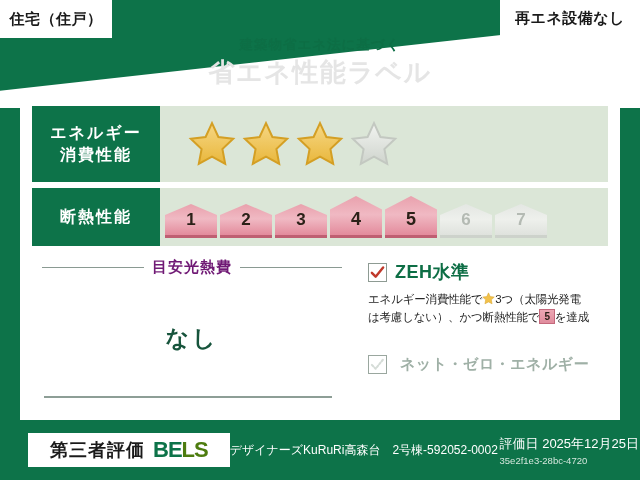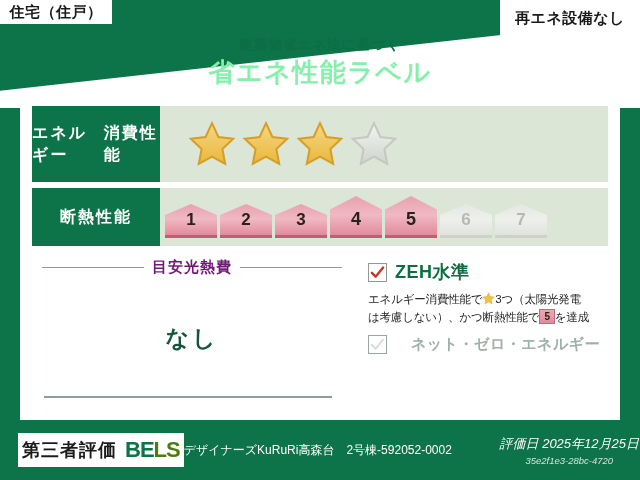--- a/index.html
+++ b/index.html
@@ -37,42 +37,42 @@
     background: #ffffff;
     color: #1a1a1a;
     font-size: 15px;
     font-weight: bold;
     letter-spacing: .5px;
     display: flex;
     align-items: center;
     justify-content: center;
     z-index: 6;
   }
-  #tag-left  { left: 0;  width: 112px; height: 24px; }
+  #tag-left  { left: 0;  width: 112px; height: 38px; }
   #tag-right { right: 0; width: 140px; height: 36px; }
 
   
   .title-wrap {
     position: absolute;
     top: 36px; left: 0;
     width: 640px;
     text-align: center;
     z-index: 5;
   }
   #title-sub {
     font-size: 13.5px;
     font-weight: bold;
     color: #0d6e45;
     letter-spacing: 1px;
     line-height: 1.4;
   }
   #title-main {
     font-size: 26px;
     font-weight: bold;
-    color: #86efac;
+    color: #e5e5e5;
     letter-spacing: 1.5px;
     line-height: 1.35;
   }
 
   
   #card {
     position: absolute;
     left: 20px; top: 96px;
     width: 600px; height: 324px;
     background: #ffffff;
@@ -86,21 +86,21 @@
     align-items: stretch;
     margin-bottom: 6px;
   }
   .perf-label {
     background: #0d7349;
     color: #ffffff;
     font-size: 16px;
     font-weight: bold;
     letter-spacing: 2px;
     display: flex;
-    flex-direction: row;
+    flex-direction: column;
     align-items: center;
     justify-content: center;
     line-height: 1.35;
     flex: 0 0 128px;
   }
   .perf-value {
     flex: 1;
     background: #dbe6d7;
     display: flex;
     align-items: center;
@@ -216,44 +216,44 @@
     color: #2b2118;
     font-size: 10px;
     font-weight: bold;
     padding: 0 4px;
     line-height: 13px;
     vertical-align: 1px;
   }
   .nze-row {
     display: flex;
     align-items: center;
-    gap: 24px;
-    margin-top: 8px;
+    gap: 13px;
+    margin-top: 28px;
   }
   #nze-title {
     font-size: 15px;
     font-weight: bold;
     color: #9fb0a6;
     letter-spacing: .5px;
   }
 
   
   #footer {
     position: absolute;
     left: 0; bottom: 0;
     width: 640px; height: 60px;
     z-index: 5;
     display: flex;
     align-items: center;
   }
   #bels-box {
     background: #ffffff;
     height: 34px;
-    margin-left: 18px;
-    padding: 0 4px;
+    margin-left: 28px;
+    padding: 0 22px;
     display: flex;
     align-items: center;
     gap: 8px;
   }
   #bels-label {
     font-size: 18px;
     font-weight: bold;
     color: #1a1a1a;
     letter-spacing: 1px;
   }
@@ -265,23 +265,22 @@
   #bels-logo .b1 { color: #0d7349; }
   #bels-logo .b2 { color: #4d7c0f; }
   #building-name {
     color: #ffffff;
     font-size: 12px;
     letter-spacing: 0;
   }
   #footer-right {
     margin-left: auto;
     margin-right: 1px;
-    text-align: center;
+    text-align: left;
     color: #ffffff;
-    font-style: italic;
   }
   #eval-date { font-size: 13px; letter-spacing: 0; }
   #eval-id   { font-size: 9.5px; color: #d4e6dc; margin-top: 2px; }
 </style>
 </head>
 <body>
 
 <div id="label-root">
 
   <div class="roof-wedge"></div>

